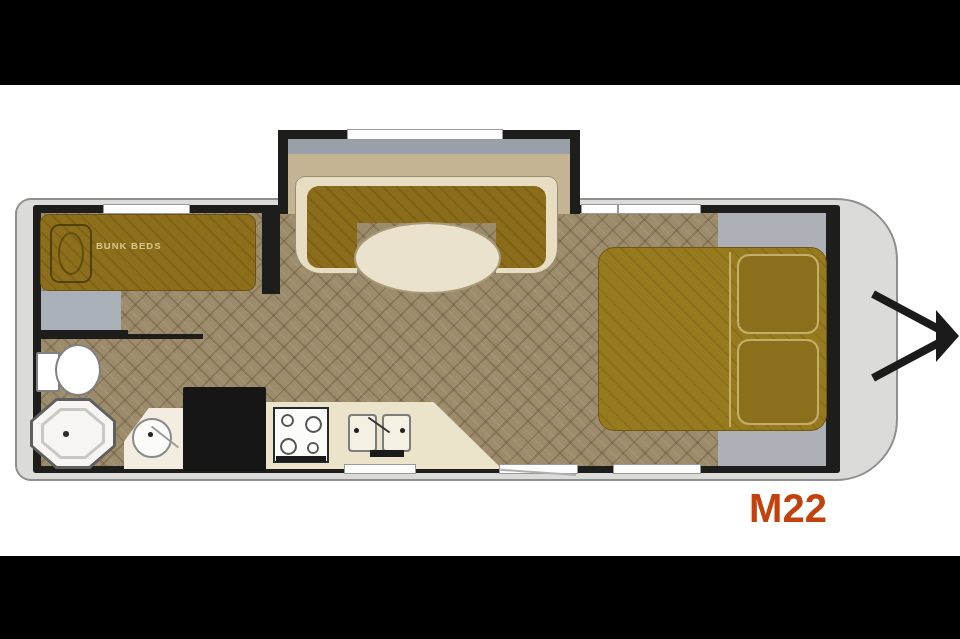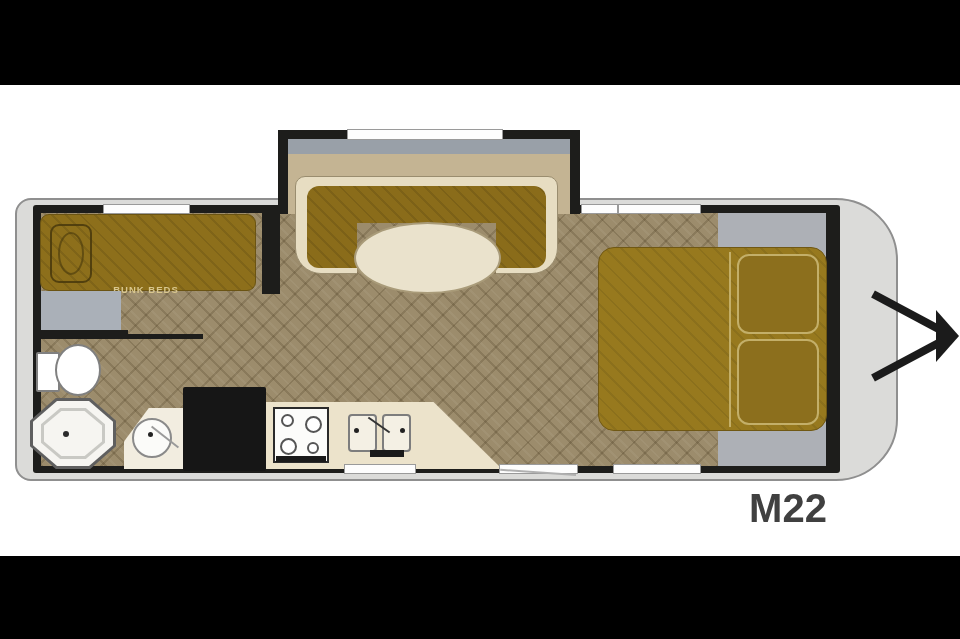--- a/index.html
+++ b/index.html
@@ -46,22 +46,22 @@
       repeating-linear-gradient(-45deg, rgba(62,48,22,.20) 0 2px, transparent 2px 15px);}
   .din-table{left:354px;top:222px;width:147px;height:72px;background:#eae2cc;
              border:2px solid #a99b79;border-radius:50%;}
 
   
   .bunk{left:40px;top:214px;width:216px;height:77px;background-color:#8d6f1b;
         background-image:repeating-linear-gradient(45deg, rgba(0,0,0,.10) 0 2px, transparent 2px 10px);
         border:1px solid #6b5413;border-radius:9px;}
   .bunk-pillow{left:50px;top:224px;width:42px;height:59px;border:2px solid rgba(72,56,12,.85);border-radius:9px;}
   .bunk-pillow-inner{left:58px;top:232px;width:26px;height:43px;border:2px solid rgba(72,56,12,.6);border-radius:50%;}
-  .bunk-label{left:96px;top:240px;width:100px;text-align:center;font-size:9.5px;font-weight:bold;
-              letter-spacing:1px;color:#d9c78e;margin-top:44px;}
+  .bunk-label{left:96px;top:240px;width:100px;font-size:9.5px;font-weight:bold;
+              letter-spacing:1px;color:#d9c78e;}
   .wall-bunk-din{left:262px;top:205px;width:18px;height:89px;background:#1d1d1b;}
   .wardrobe{left:41px;top:291px;width:80px;height:40px;background:#aab0b8;}
 
   
   .wall-bath{left:33px;top:330px;width:95px;height:9px;background:#1d1d1b;}
   .wall-bath-door{left:128px;top:334px;width:75px;height:5px;background:#1d1d1b;}
   .toilet-tank{left:36px;top:352px;width:24px;height:40px;background:#fff;border:2px solid #808080;border-radius:2px;}
   .toilet-bowl{left:55px;top:344px;width:46px;height:52px;background:#fff;border:2px solid #808080;border-radius:50%;}
   .shower-o{left:30px;top:398px;width:86px;height:71px;background:#5f5f5f;
             clip-path:polygon(0 32%,30% 0,70% 0,100% 32%,100% 68%,70% 100%,30% 100%,0 68%);}
@@ -112,21 +112,21 @@
   .w-top-r2{left:618px;top:204px;width:83px;height:10px;}
   .w-bot-kitchen{left:344px;top:464px;width:72px;height:10px;}
   .w-bot-door{left:499px;top:464px;width:79px;height:10px;}
   .w-bot-right{left:613px;top:464px;width:88px;height:10px;}
   .door-swing{left:500px;top:474px;width:76px;height:2px;background:#b0b0b0;transform:rotate(4deg);transform-origin:right center;}
 
   
   .hitch{left:858px;top:276px;width:102px;height:122px;}
 
   
-  .model{left:728px;top:486px;width:120px;font-size:40px;font-weight:800;color:#404040;
+  .model{left:728px;top:486px;width:120px;font-size:40px;font-weight:800;color:#c2410c;
          letter-spacing:0px;text-align:center;}
 </style>
 </head>
 <body>
 
 <div class="el bar-top"></div>
 <div class="el bar-bottom"></div>
 
 <div class="el shell"></div>
 <div class="el walls"></div>

